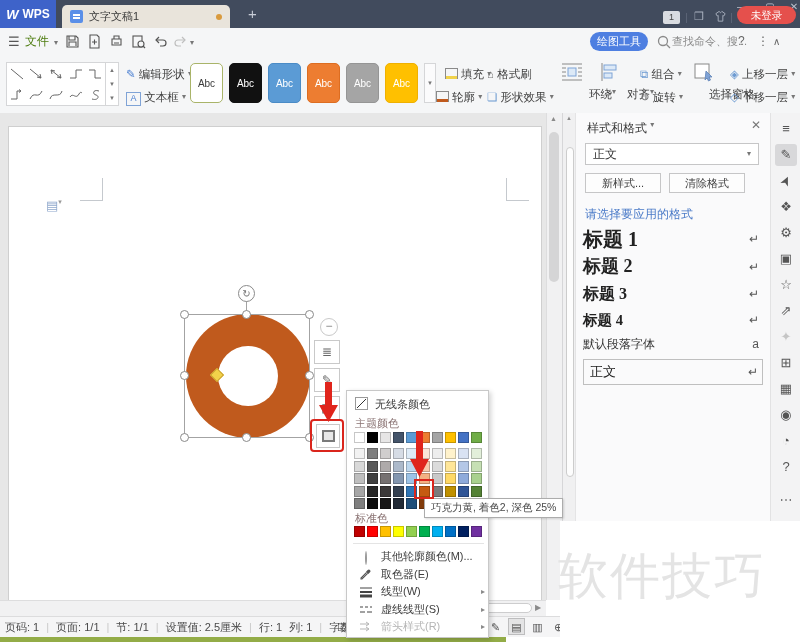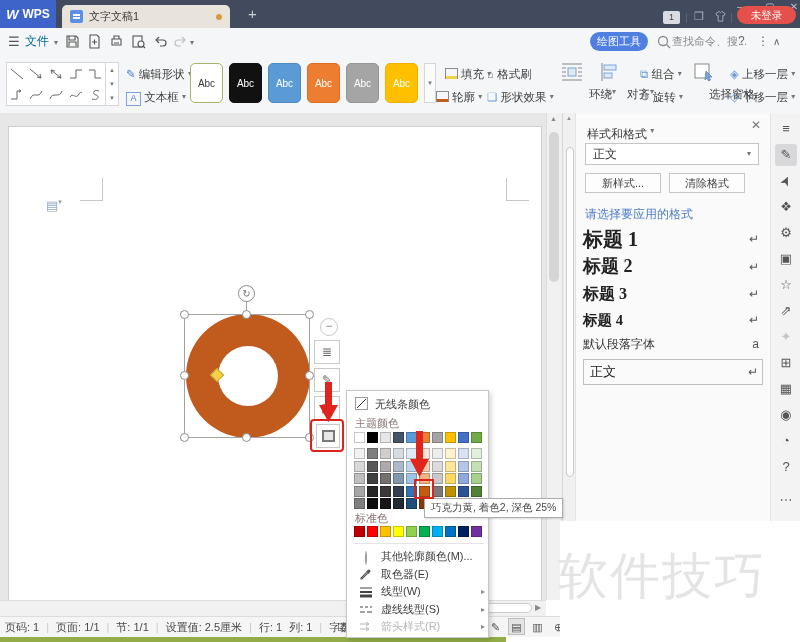--- a/index.html
+++ b/index.html
@@ -17,21 +17,21 @@
   .doc-tab .dticon:before{content:"";position:absolute;left:3px;top:4px;width:7px;height:1.5px;background:#fff;box-shadow:0 3px 0 #fff;}
   .doc-tab .tab-title{font-size:11px;color:#3B3B3B;flex:1;}
   .unsaved-dot{width:6px;height:6px;border-radius:50%;background:#D99A3D;}
   .newtab{position:absolute;left:248px;top:6px;color:#C7CCD6;font-size:15px;line-height:15px;}
   .win-btn{position:absolute;top:1px;color:#BAC1CD;font-size:10px;width:16px;text-align:center;}
   .tb-badge{position:absolute;left:663px;top:11px;width:17px;height:13px;background:#D9DCE1;border-radius:2px;color:#444;font-size:9px;line-height:13px;text-align:center;}
   .tb-mini{position:absolute;top:10px;color:#A7AFBD;font-size:11px;}
   .login-pill{position:absolute;left:737px;top:6px;width:59px;height:18px;background:#E5504C;border-radius:9px;color:#fff;font-size:10.5px;line-height:18px;text-align:center;}
   
   .menubar{position:absolute;left:0;top:28px;width:800px;height:27px;background:#F5F6F7;border-bottom:1px solid #E3E4E6;}
-  .mb-item{position:absolute;top:0;height:27px;line-height:27px;font-size:12px;color:#0369a1;}
+  .mb-item{position:absolute;top:0;height:27px;line-height:27px;font-size:12px;color:#4d7c0f;}
   #menu-list{position:absolute;left:204px;top:0;height:27px;display:flex;align-items:center;gap:15px;}
   #menu-list span{font-size:12px;color:#3F3F3F;white-space:nowrap;}
   .tool-pill{position:absolute;left:590px;top:4px;width:58px;height:19px;background:#4E7FE1;border-radius:10px;color:#fff;font-size:11px;line-height:19px;text-align:center;}
   .search-box{position:absolute;left:658px;top:0;height:27px;line-height:27px;font-size:11px;color:#8A8A8A;}
   .qicon{position:absolute;top:5px;width:17px;height:17px;}
   .qicon svg{width:17px;height:17px;}
   
   .toolbar{position:absolute;left:0;top:55px;width:800px;height:58px;background:#F5F6F7;border-bottom:1px solid #DADBDD;}
   .shape-gallery{position:absolute;left:6px;top:7px;width:100px;height:44px;background:#fff;border:1px solid #D5D6D8;box-sizing:border-box;display:grid;grid-template-columns:repeat(5,1fr);grid-template-rows:1fr 1fr;}
   .shape-cell{display:flex;align-items:center;justify-content:center;}
@@ -85,21 +85,21 @@
   .cm-item.disabled{color:#B5B5B5;}
   .wheel{width:12px;height:12px;border-radius:50%;background:conic-gradient(#4FA3E0 0 25%,#E04A3A 25% 50%,#62B54E 50% 75%,#F2C23A 75%);border:1px solid #999;box-sizing:border-box;}
   
   .red-arrow{position:absolute;z-index:60;}
   .red-ring{position:absolute;border:2px solid #DA251C;box-sizing:border-box;z-index:55;}
   .tooltip{position:absolute;left:424px;top:498px;height:18px;line-height:16px;background:#fff;border:1px solid #ACACAC;box-shadow:1px 1px 2px rgba(0,0,0,.15);font-size:10.5px;color:#4A4A4A;padding:0 6px;white-space:nowrap;z-index:50;}
   
   .panel{position:absolute;left:562px;top:113px;width:238px;height:408px;background:#FAFAFB;border-left:1px solid #D6D6D8;box-sizing:border-box;}
   .panel-scroll{position:absolute;left:0;top:0;width:13px;height:408px;background:#F0F0F1;border-right:1px solid #E4E4E5;box-sizing:border-box;}
   .panel-thumb{position:absolute;left:2.5px;top:34px;width:8px;height:330px;background:#FDFDFD;border:1px solid #CCC;border-radius:4px;box-sizing:border-box;}
-  .panel-head{position:absolute;left:24px;top:13px;font-size:12px;color:#3A3A3A;}
+  .panel-head{position:absolute;left:24px;top:7px;font-size:12px;color:#3A3A3A;}
   .panel-x{position:absolute;left:188px;top:5px;font-size:12px;color:#777;}
   .style-select{position:absolute;left:22px;top:30px;width:174px;height:22px;background:#fff;border:1px solid #C6C6C7;box-sizing:border-box;font-size:12px;color:#333;line-height:20px;padding-left:7px;}
   .style-select .carr{position:absolute;right:7px;top:0;}
   .pbtn{position:absolute;top:60px;height:20px;background:#FDFDFD;border:1px solid #C6C6C7;box-sizing:border-box;font-size:11px;color:#3E3E3E;line-height:18px;text-align:center;}
   .prompt{position:absolute;left:22px;top:93px;font-size:12px;color:#4B7BC8;}
   #style-list{position:absolute;left:20px;top:112px;width:180px;}
   .st-item{position:relative;width:100%;color:#222;}
   .st-item .mk{position:absolute;right:4px;top:50%;transform:translateY(-50%);font-size:12px;color:#555;font-family:"Liberation Sans",sans-serif;font-weight:normal;}
   .s-h1{font-family:"Liberation Serif",serif;font-weight:bold;font-size:20px;height:28px;line-height:28px;}
   .s-h2{font-family:"Liberation Serif",serif;font-weight:bold;font-size:18px;height:27px;line-height:27px;}

